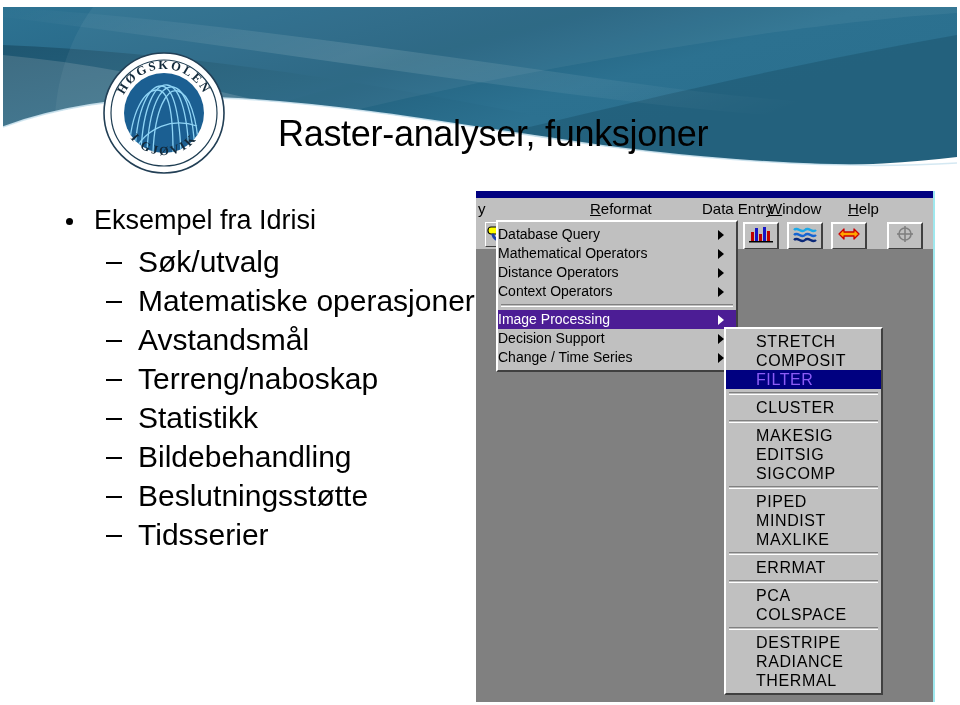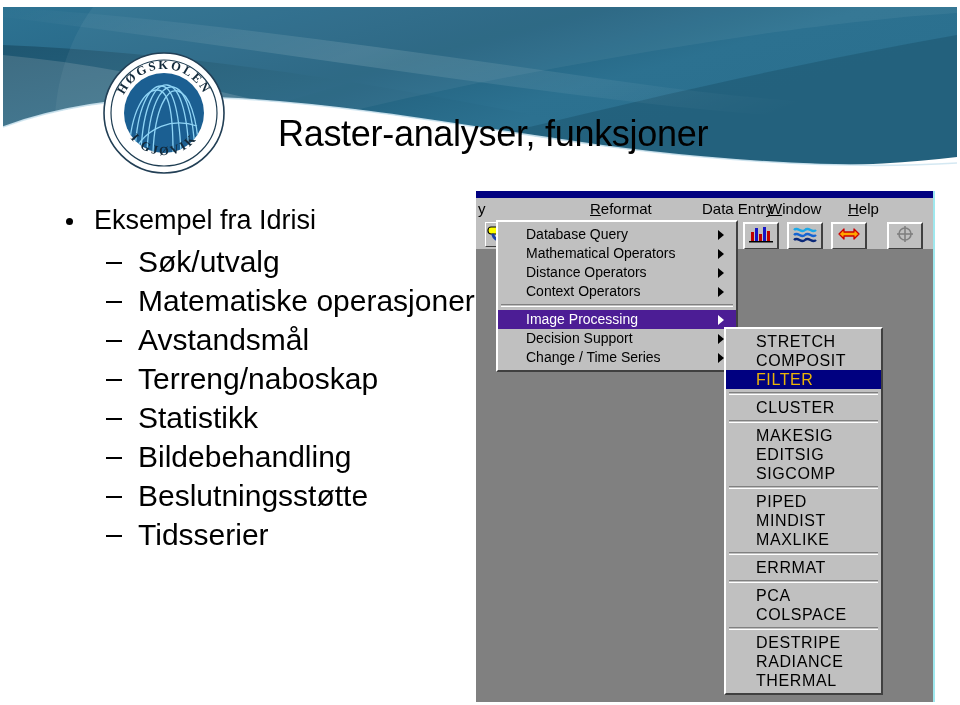--- a/index.html
+++ b/index.html
@@ -186,21 +186,20 @@
     border-right: 2px solid #404040;
     border-bottom: 2px solid #404040;
     padding: 3px 0 3px 0;
   }
   .mrow {
     position: relative;
     height: 19px;
     line-height: 19px;
     font-size: 14px;
     color: #000000;
-    padding-left: 28px;
     white-space: nowrap;
   }
   .mrow.hl { background: #4c1d95; color: #ffffff; }
   .mrow .arrow {
     position: absolute;
     right: 12px; top: 5px;
     width: 0; height: 0;
     border-top: 5px solid transparent;
     border-bottom: 5px solid transparent;
     border-left: 6px solid #000000;
@@ -227,21 +226,21 @@
   }
   .srow {
     height: 19px;
     line-height: 19px;
     font-size: 16px;
     color: #000000;
     padding-left: 30px;
     white-space: nowrap;
     letter-spacing: 0.6px;
   }
-  .srow.hl { background: #000080; color: #eab308; }
+  .srow.hl { background: #000080; color: #8b5cf6; }
   .ssep {
     height: 1px;
     margin: 3px 3px;
     border-top: 1px solid #808080;
     border-bottom: 1px solid #ffffff;
   }
 </style>
 </head>
 <body>
 

